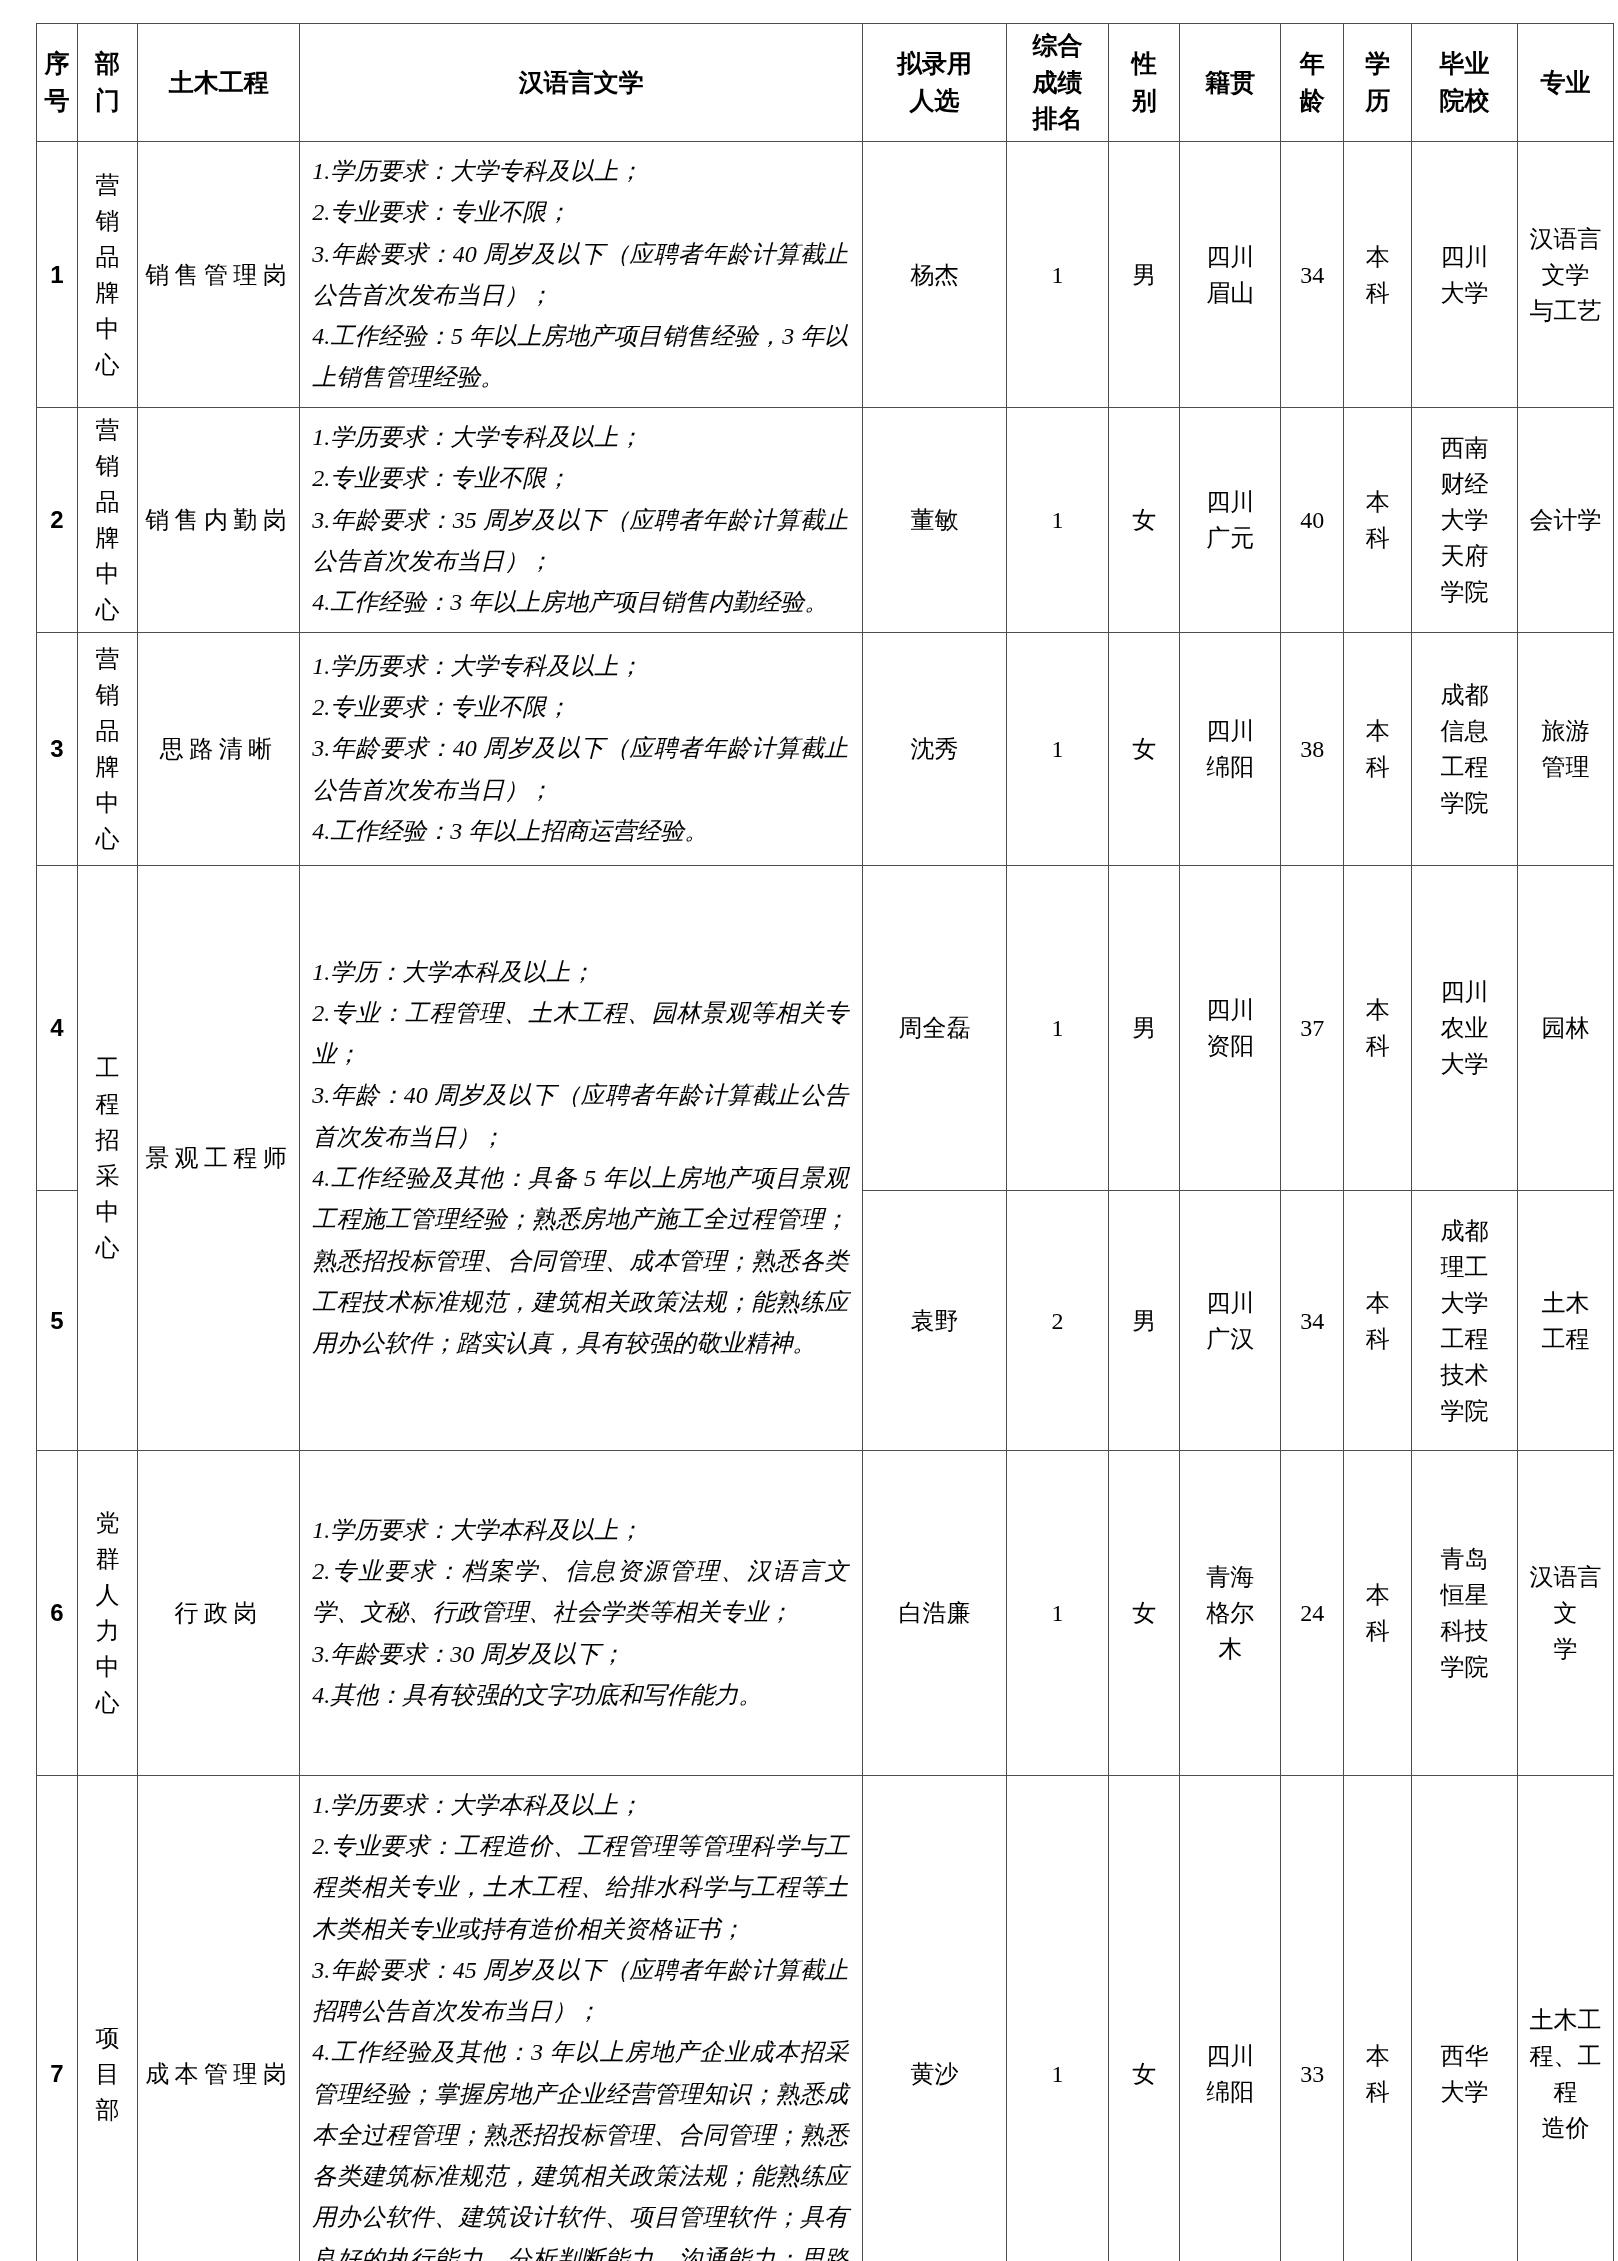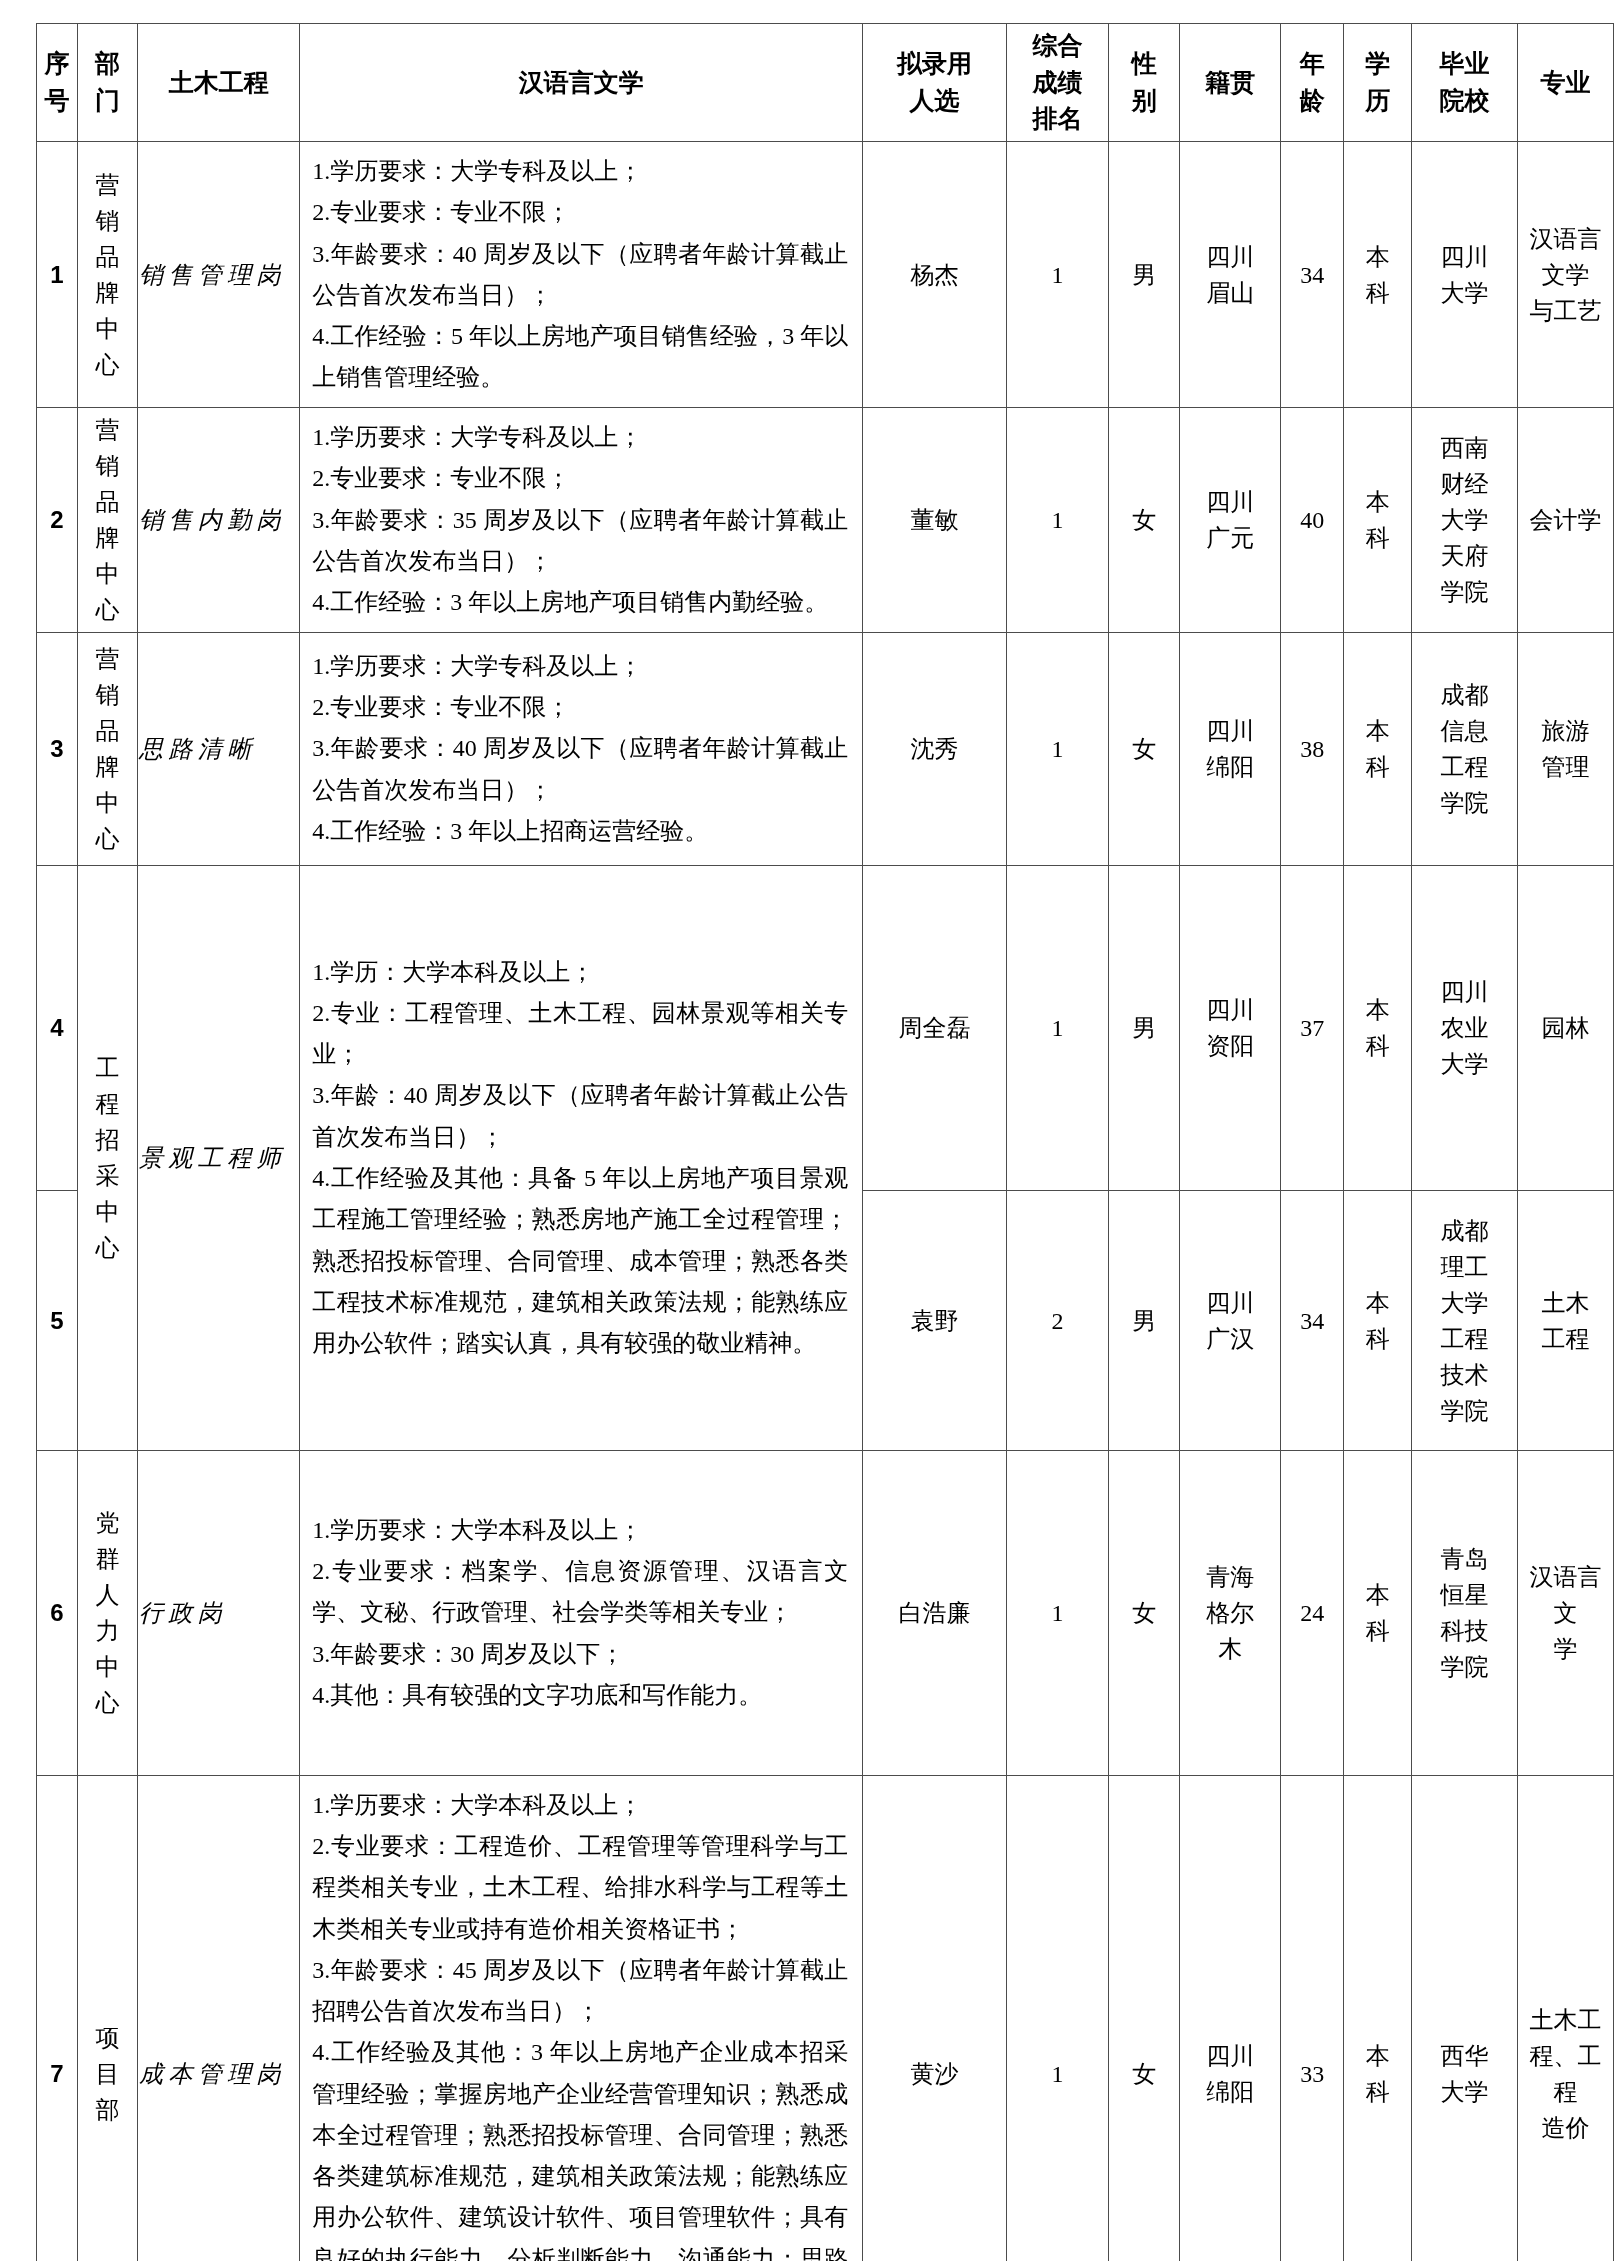--- a/index.html
+++ b/index.html
@@ -42,31 +42,31 @@
     font-size: 23px;
     font-weight: bold;
   }
   .c-stack, .c-center {
     text-align: center;
     white-space: pre-line;
     line-height: 1.5;
     padding: 3.2px 2.2px;
   }
   .c-pos {
-    text-align: left;
+    text-align: center;
     letter-spacing: 5.4px;
     padding: 3.2px 1.1px;
-    font-style: italic;
   }
   .c-req {
     text-align: justify;
     white-space: pre-line;
     line-height: 1.72;
     padding: 8.7px 14px 8.7px 12px;
     vertical-align: middle;
+    font-style: italic;
   }
 </style>
 </head>
 <body>
 
 <div class="page">
   <table class="roster">
     <colgroup>
       <col style="width:2.6%">
         <col style="width:3.8%">

